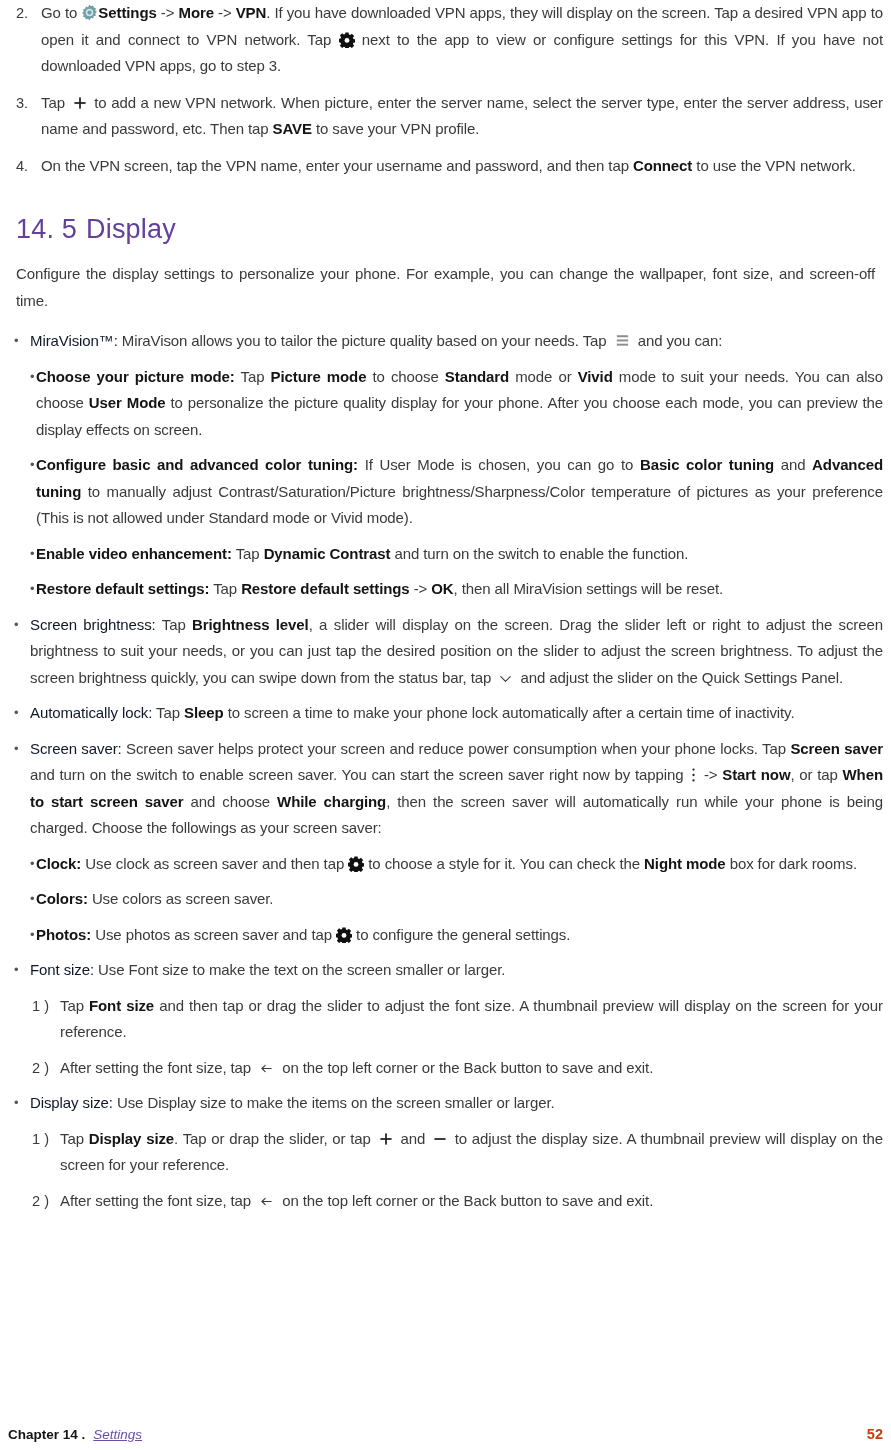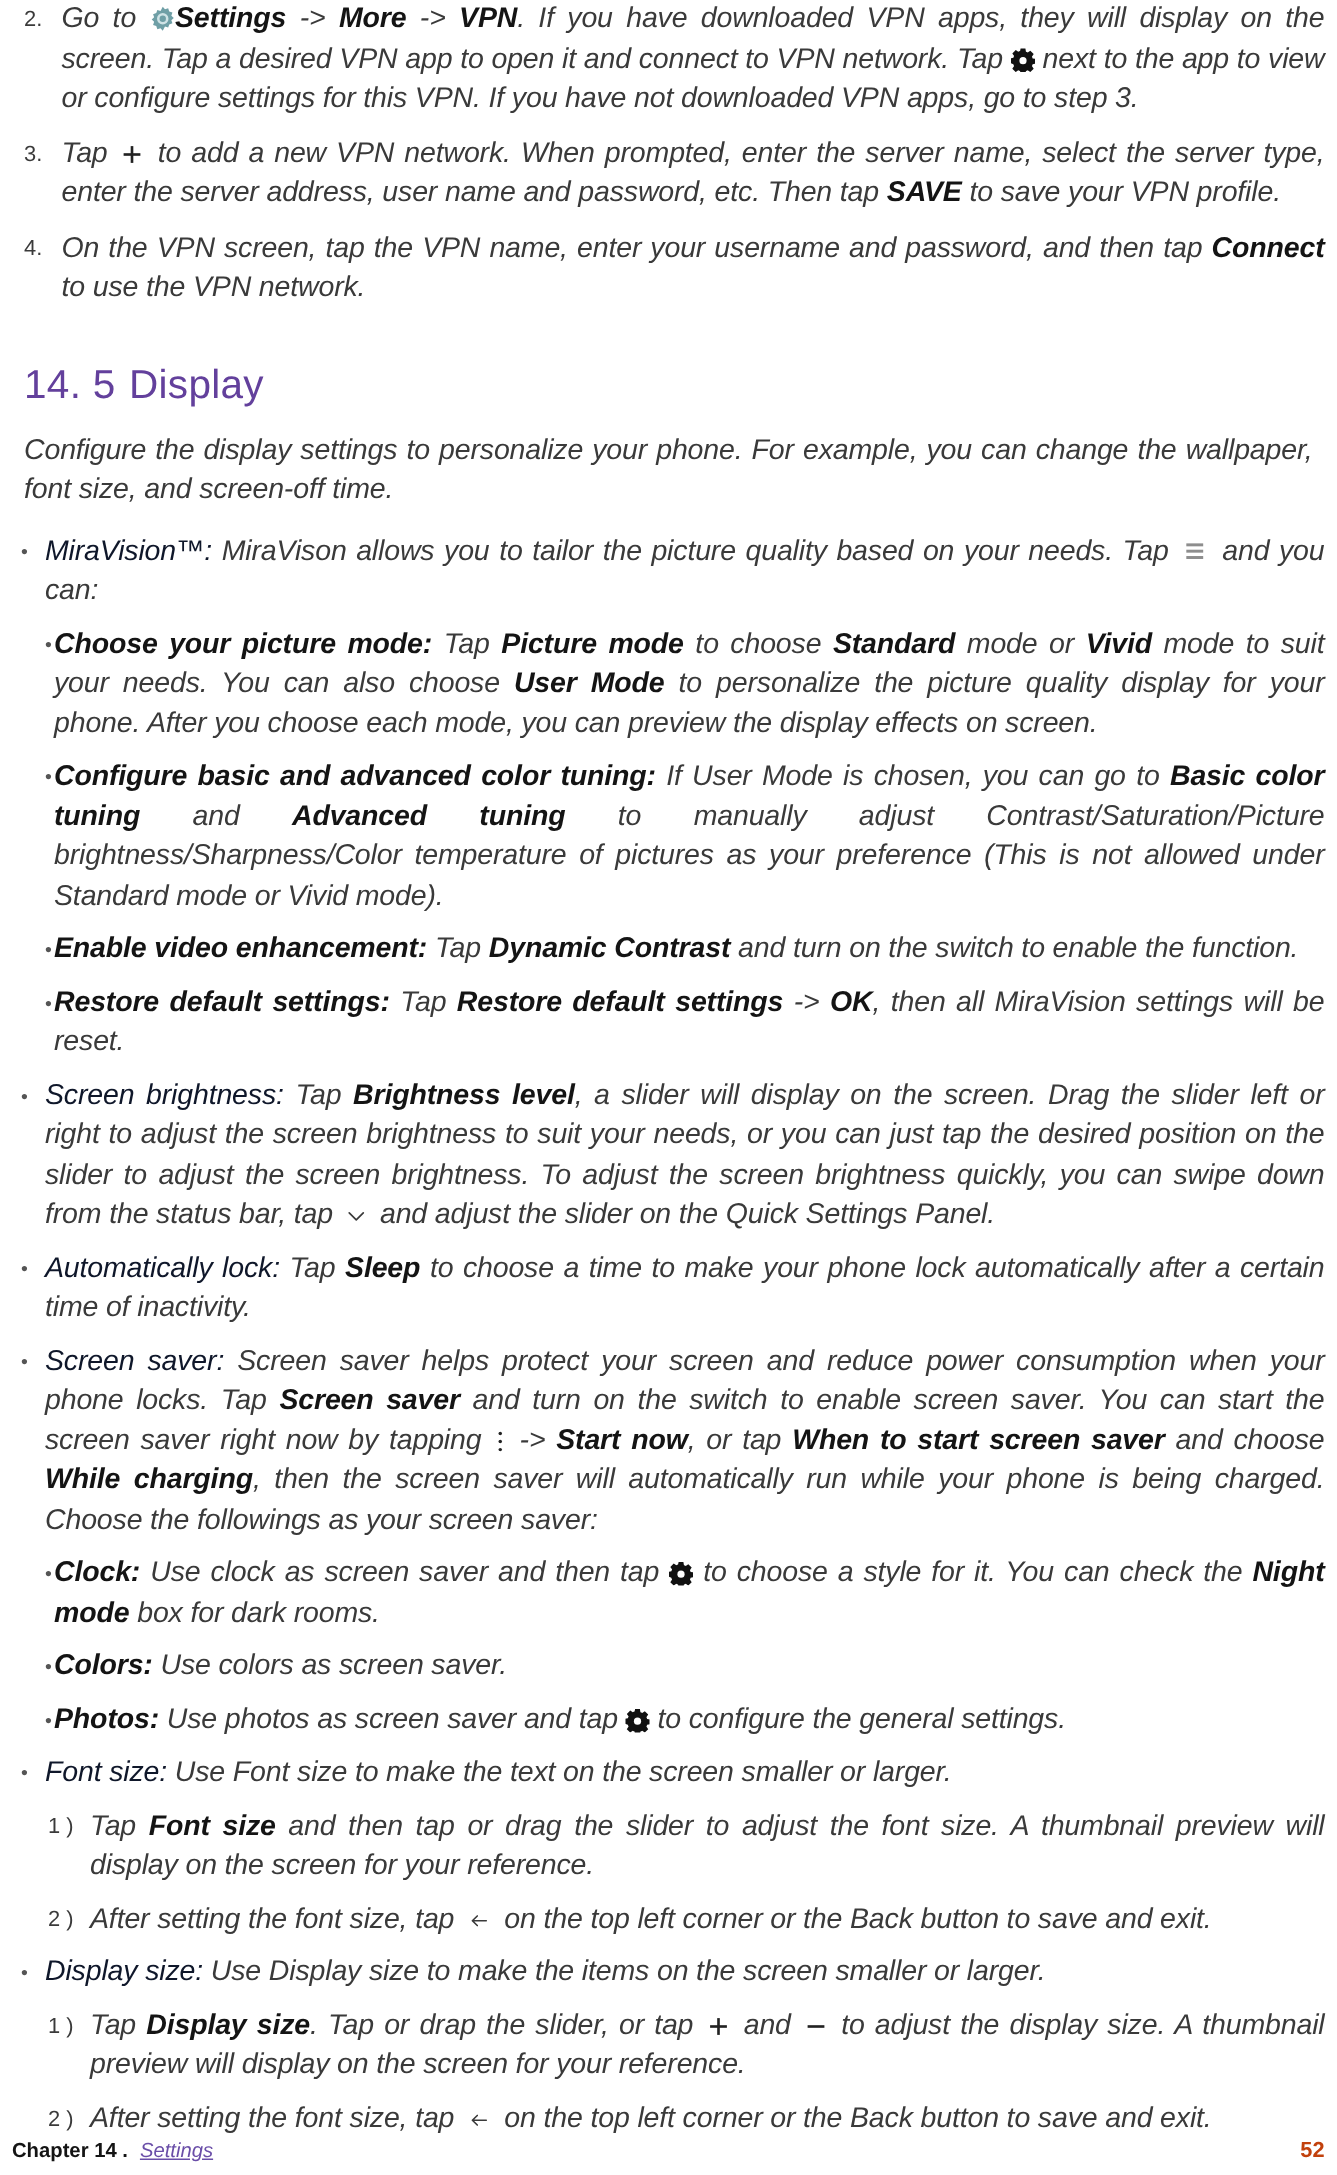--- a/index.html
+++ b/index.html
@@ -17,26 +17,25 @@
   }
   .page {
     position: relative;
     width: 891px;
     height: 1450px;
     box-sizing: border-box;
     padding: 0 8px 0 8px;
   }
   
   .txt {
-    font-size: 19px;
+    font-size: 15px;
     line-height: 26.5px;
     text-align: justify;
     color: #3a3a3a;
     letter-spacing: -0.1px;
-    font-style: italic;
   }
   b, .b { font-weight: bold; color: #141414; }
   .purple { color: #0f172a; }
 
   
   .numlist { margin: 0; padding: 0; list-style: none; }
   .numrow {
     display: flex;
     align-items: flex-start;
     margin-bottom: 10px;
@@ -168,21 +167,21 @@
             </svg></span><span class="b">Settings</span><span> -&gt; </span><span class="b">More</span><span> -&gt; </span><span class="b">VPN</span><span>. If you have downloaded VPN apps, they will display on the screen. Tap a desired VPN app to open it and connect to VPN network. Tap </span><span class="ico ico-gear-black"><svg viewBox="0 0 24 24" width="16" height="16">
               <path fill="#111111" d="M9.6 0.6h4.8l.55 3.1a8.6 8.6 0 0 1 1.75.73l2.6-1.8 3.4 3.4-1.8 2.6c.31.55.55 1.14.73 1.75l3.1.55v4.8l-3.1.55a8.6 8.6 0 0 1-.73 1.75l1.8 2.6-3.4 3.4-2.6-1.8c-.55.31-1.14.55-1.75.73l-.55 3.1H9.6l-.55-3.1a8.6 8.6 0 0 1-1.75-.73l-2.6 1.8-3.4-3.4 1.8-2.6a8.6 8.6 0 0 1-.73-1.75L-0.7 15.1v-4.8l3.1-.55c.18-.61.42-1.2.73-1.75l-1.8-2.6 3.4-3.4 2.6 1.8c.55-.31 1.14-.55 1.75-.73z"></path>
               <circle cx="12" cy="12.7" r="3.6" fill="#ffffff"></circle>
             </svg></span><span> next to the app to view or configure settings for this VPN. If you have not downloaded VPN apps, go to step 3.</span></span>
       </li>
       <li class="numrow">
         <span class="marker">3.</span>
         <span class="body txt"><span>Tap </span><span class="ico ico-plus"><svg viewBox="0 0 16 16" width="14" height="14">
               <rect x="7" y="1.6" width="2" height="12.8" fill="#222"></rect>
               <rect x="1.6" y="7" width="12.8" height="2" fill="#222"></rect>
-            </svg></span><span> to add a new VPN network. When prompted, enter the server name, select the server type, enter the server address, user name and password, etc. Then tap </span><span class="b">SAVE</span><span> to save your VPN profile.</span></span>
+            </svg></span><span> to add a new VPN network. When picture, enter the server name, select the server type, enter the server address, user name and password, etc. Then tap </span><span class="b">SAVE</span><span> to save your VPN profile.</span></span>
       </li>
       <li class="numrow">
         <span class="marker">4.</span>
         <span class="body txt"><span>On the VPN screen, tap the VPN name, enter your username and password, and then tap </span><span class="b">Connect</span><span> to use the VPN network.</span></span>
       </li>
     </ul>
 
   <h2 class="h2">
     <span class="num">14. 5</span><span>Display</span>
   </h2>
@@ -218,21 +217,21 @@
         </li>
       </ul>
       <li class="bul1">
         <span class="dot">•</span>
         <span class="body txt"><span class="purple">Screen brightness:</span><span> Tap </span><span class="b">Brightness level</span><span>, a slider will display on the screen. Drag the slider left or right to adjust the screen brightness to suit your needs, or you can just tap the desired position on the slider to adjust the screen brightness. To adjust the screen brightness quickly, you can swipe down from the status bar, tap </span><span class="ico ico-chev"><svg viewBox="0 0 16 16" width="15" height="15">
               <path d="M3 6 L8 11 L13 6" fill="none" stroke="#3a3a3a" stroke-width="1.2" stroke-linecap="round" stroke-linejoin="round"></path>
             </svg></span><span> and adjust the slider on the Quick Settings Panel.</span></span>
       </li>
       <li class="bul1">
         <span class="dot">•</span>
-        <span class="body txt"><span class="purple">Automatically lock:</span><span> Tap </span><span class="b">Sleep</span><span> to choose a time to make your phone lock automatically after a certain time of inactivity.</span></span>
+        <span class="body txt"><span class="purple">Automatically lock:</span><span> Tap </span><span class="b">Sleep</span><span> to screen a time to make your phone lock automatically after a certain time of inactivity.</span></span>
       </li>
       <li class="bul1">
         <span class="dot">•</span>
         <span class="body txt"><span class="purple">Screen saver:</span><span> Screen saver helps protect your screen and reduce power consumption when your phone locks. Tap </span><span class="b">Screen saver</span><span> and turn on the switch to enable screen saver. You can start the screen saver right now by tapping </span><span class="ico ico-kebab"><svg viewBox="0 0 6 16" width="7" height="16">
               <circle cx="3" cy="2.6" r="1.15" fill="#222"></circle>
               <circle cx="3" cy="8" r="1.15" fill="#222"></circle>
               <circle cx="3" cy="13.4" r="1.15" fill="#222"></circle>
             </svg></span><span> -&gt; </span><span class="b">Start now</span><span>, or tap </span><span class="b">When to start screen saver</span><span> and choose </span><span class="b">While charging</span><span>, then the screen saver will automatically run while your phone is being charged. Choose the followings as your screen saver:</span></span>
       </li>
       <ul class="bul">

